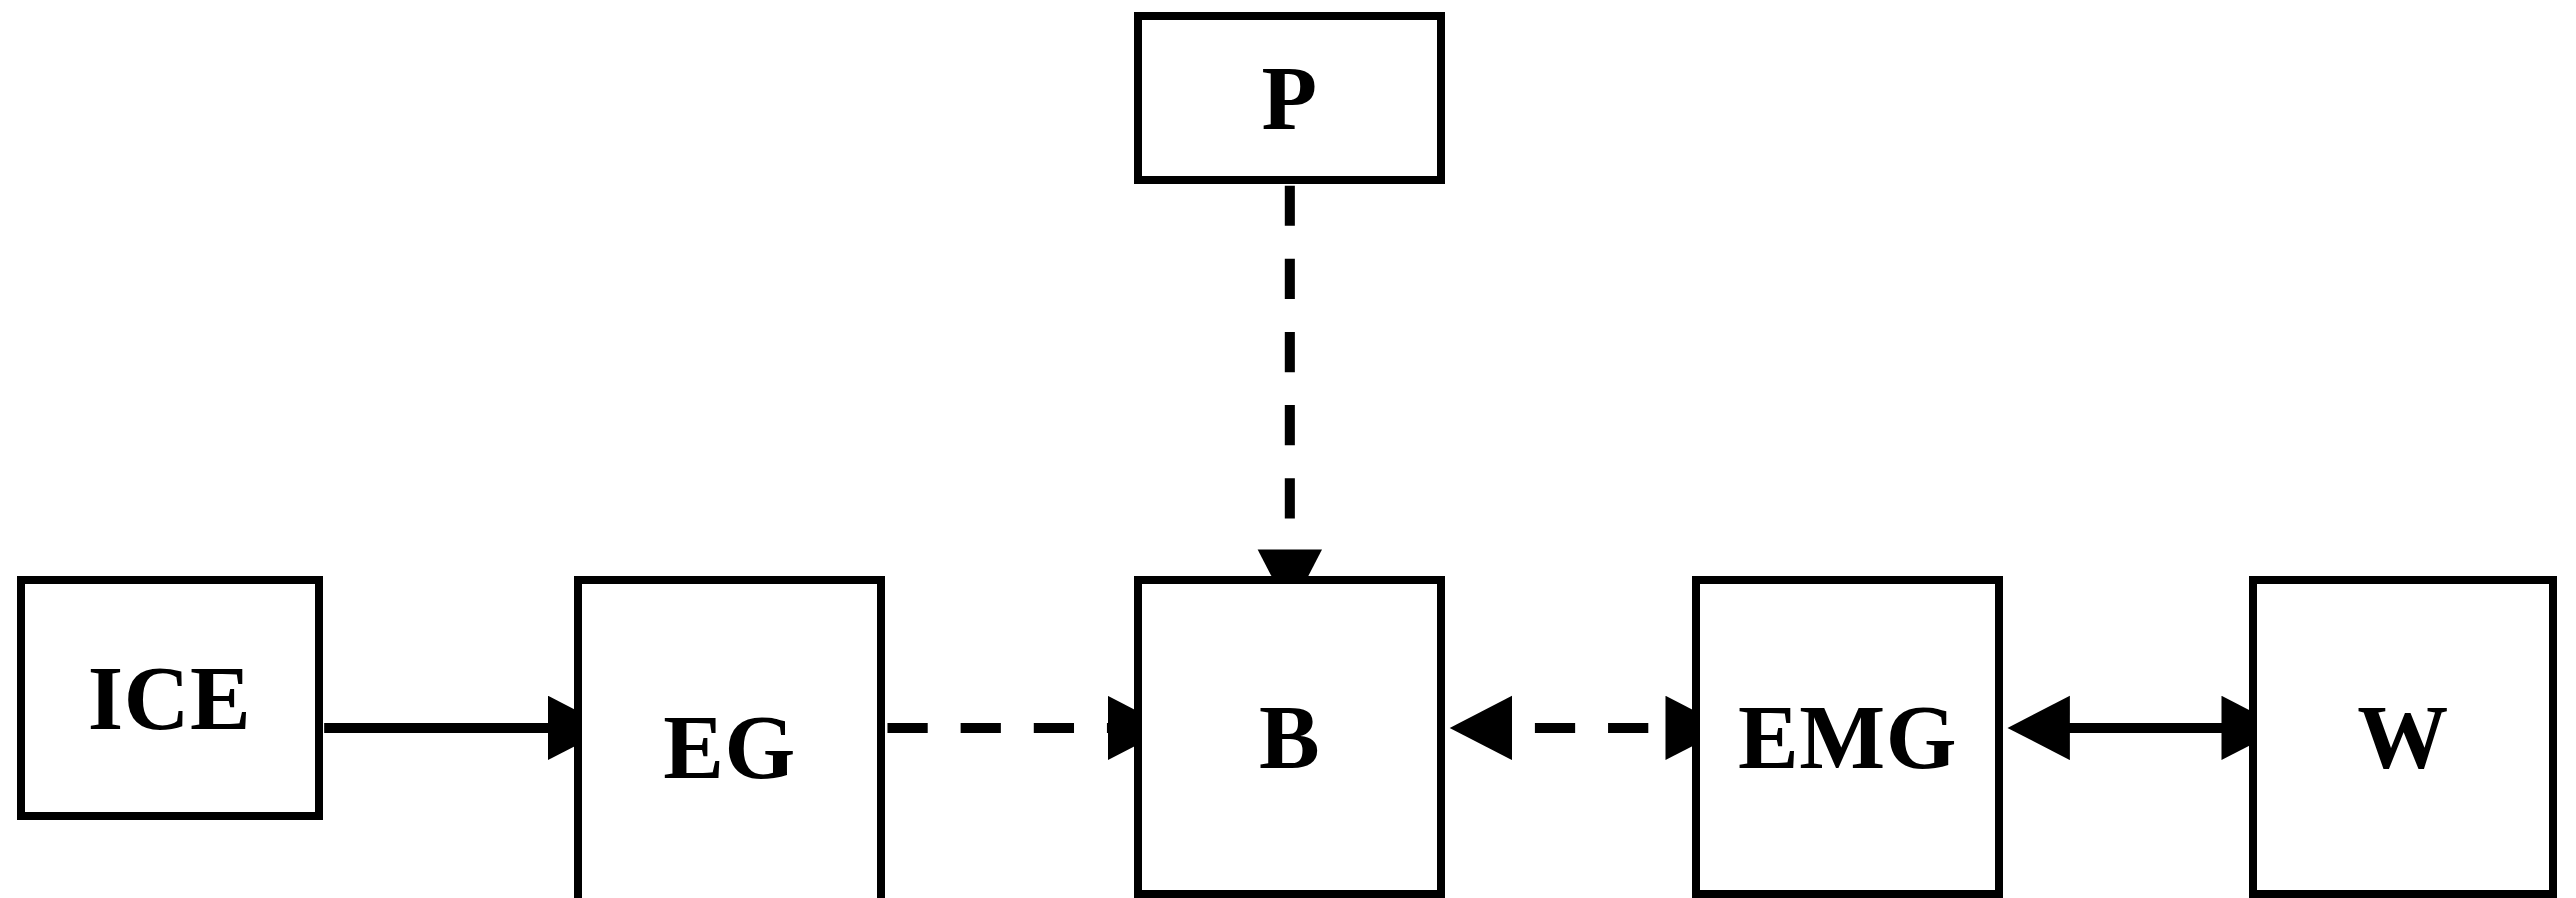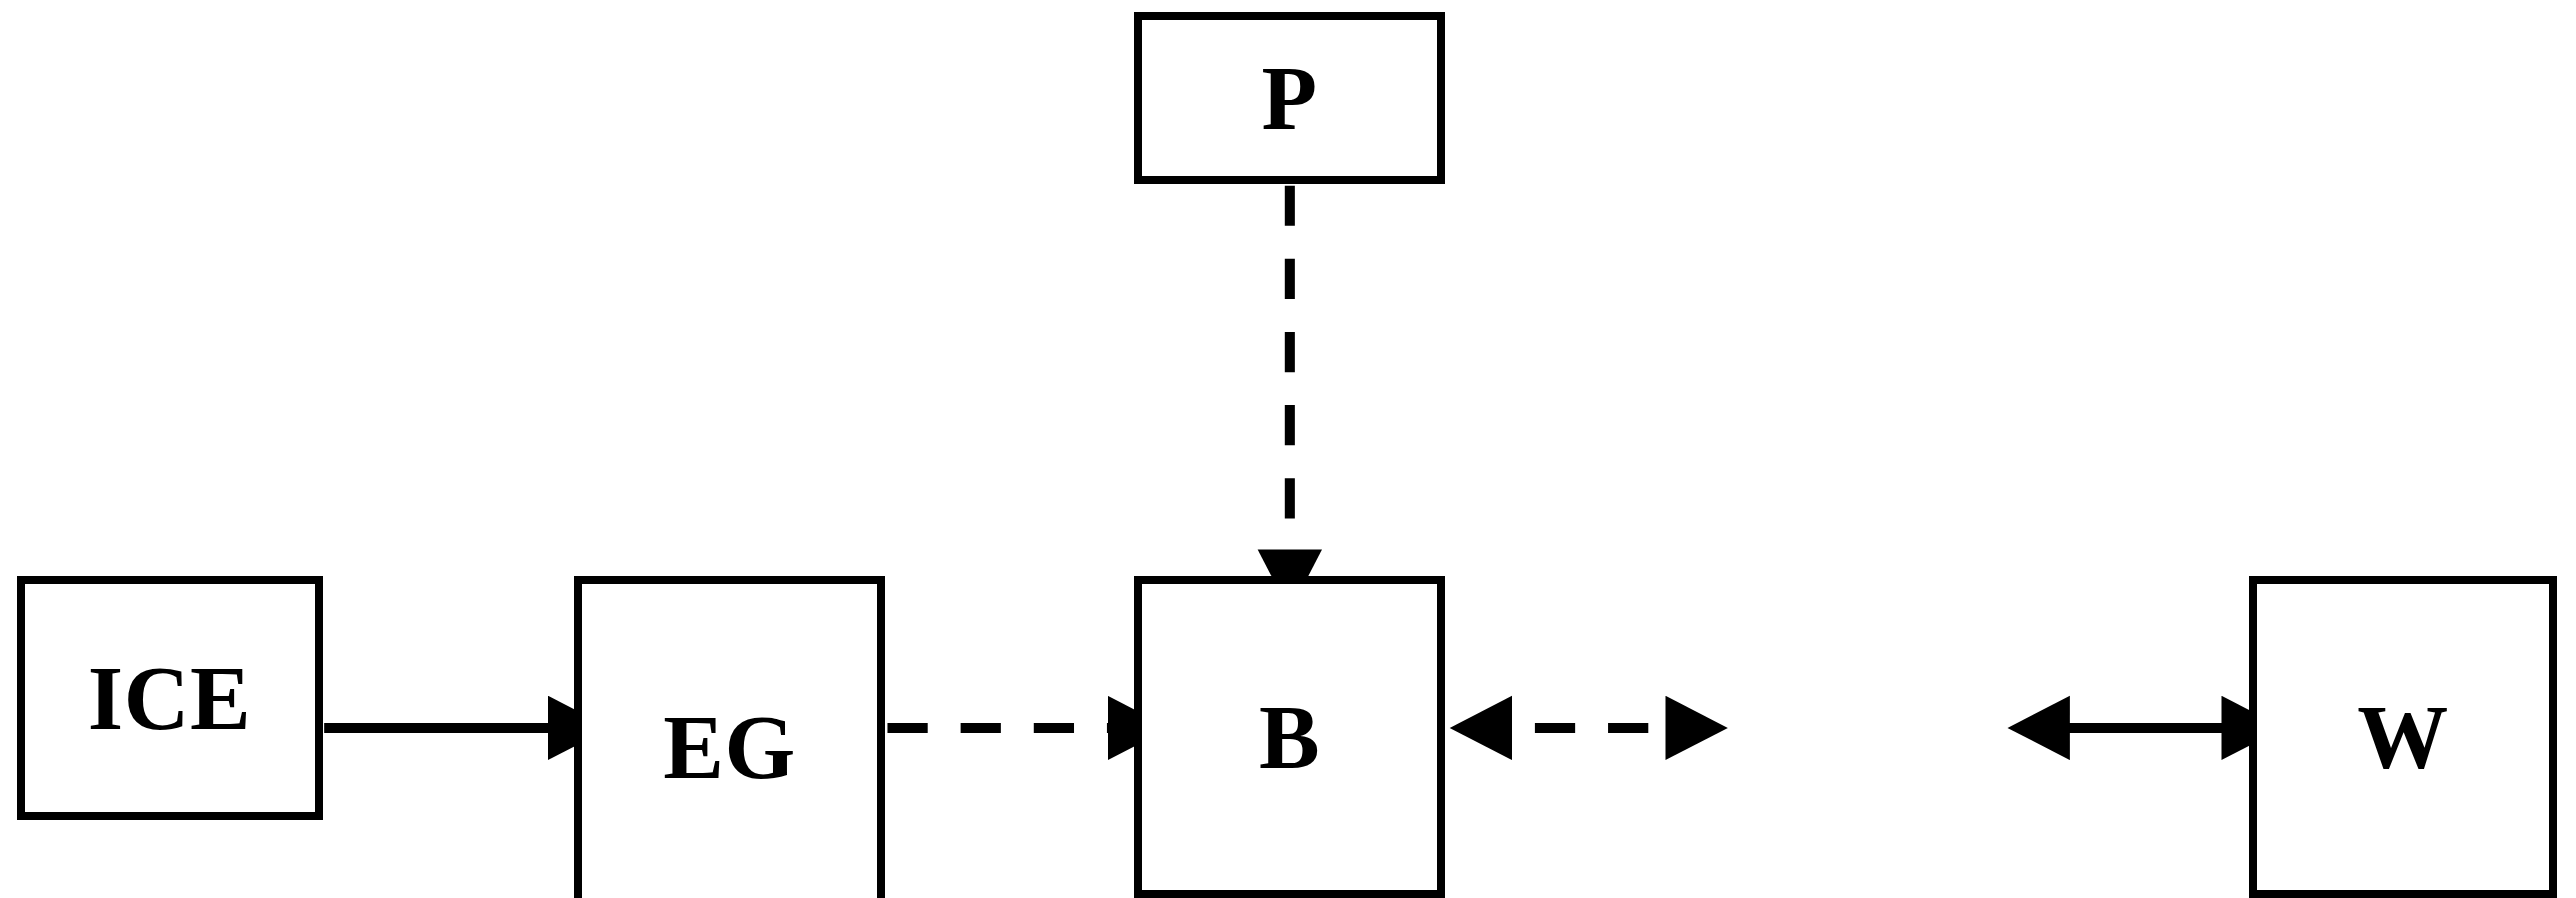--- a/index.html
+++ b/index.html
@@ -90,19 +90,22 @@
   </div>
 
   <div class="node node-lg" style="left:574px; top:576px; width:311px; height:342px;">
     <span class="node-label">EG</span>
   </div>
 
   <div class="node node-lg" style="left:1134px; top:576px; width:311px; height:322px;">
     <span class="node-label">B</span>
   </div>
 
+  <div class="node node-lg" style="left:1692px; top:576px; width:311px; height:322px;">
+    <span class="node-label">EMG</span>
+  </div>
 
   <div class="node node-lg" style="left:2249px; top:576px; width:308px; height:322px;">
     <span class="node-label">W</span>
   </div>
 
 </div>
 
 
 </body></html>

